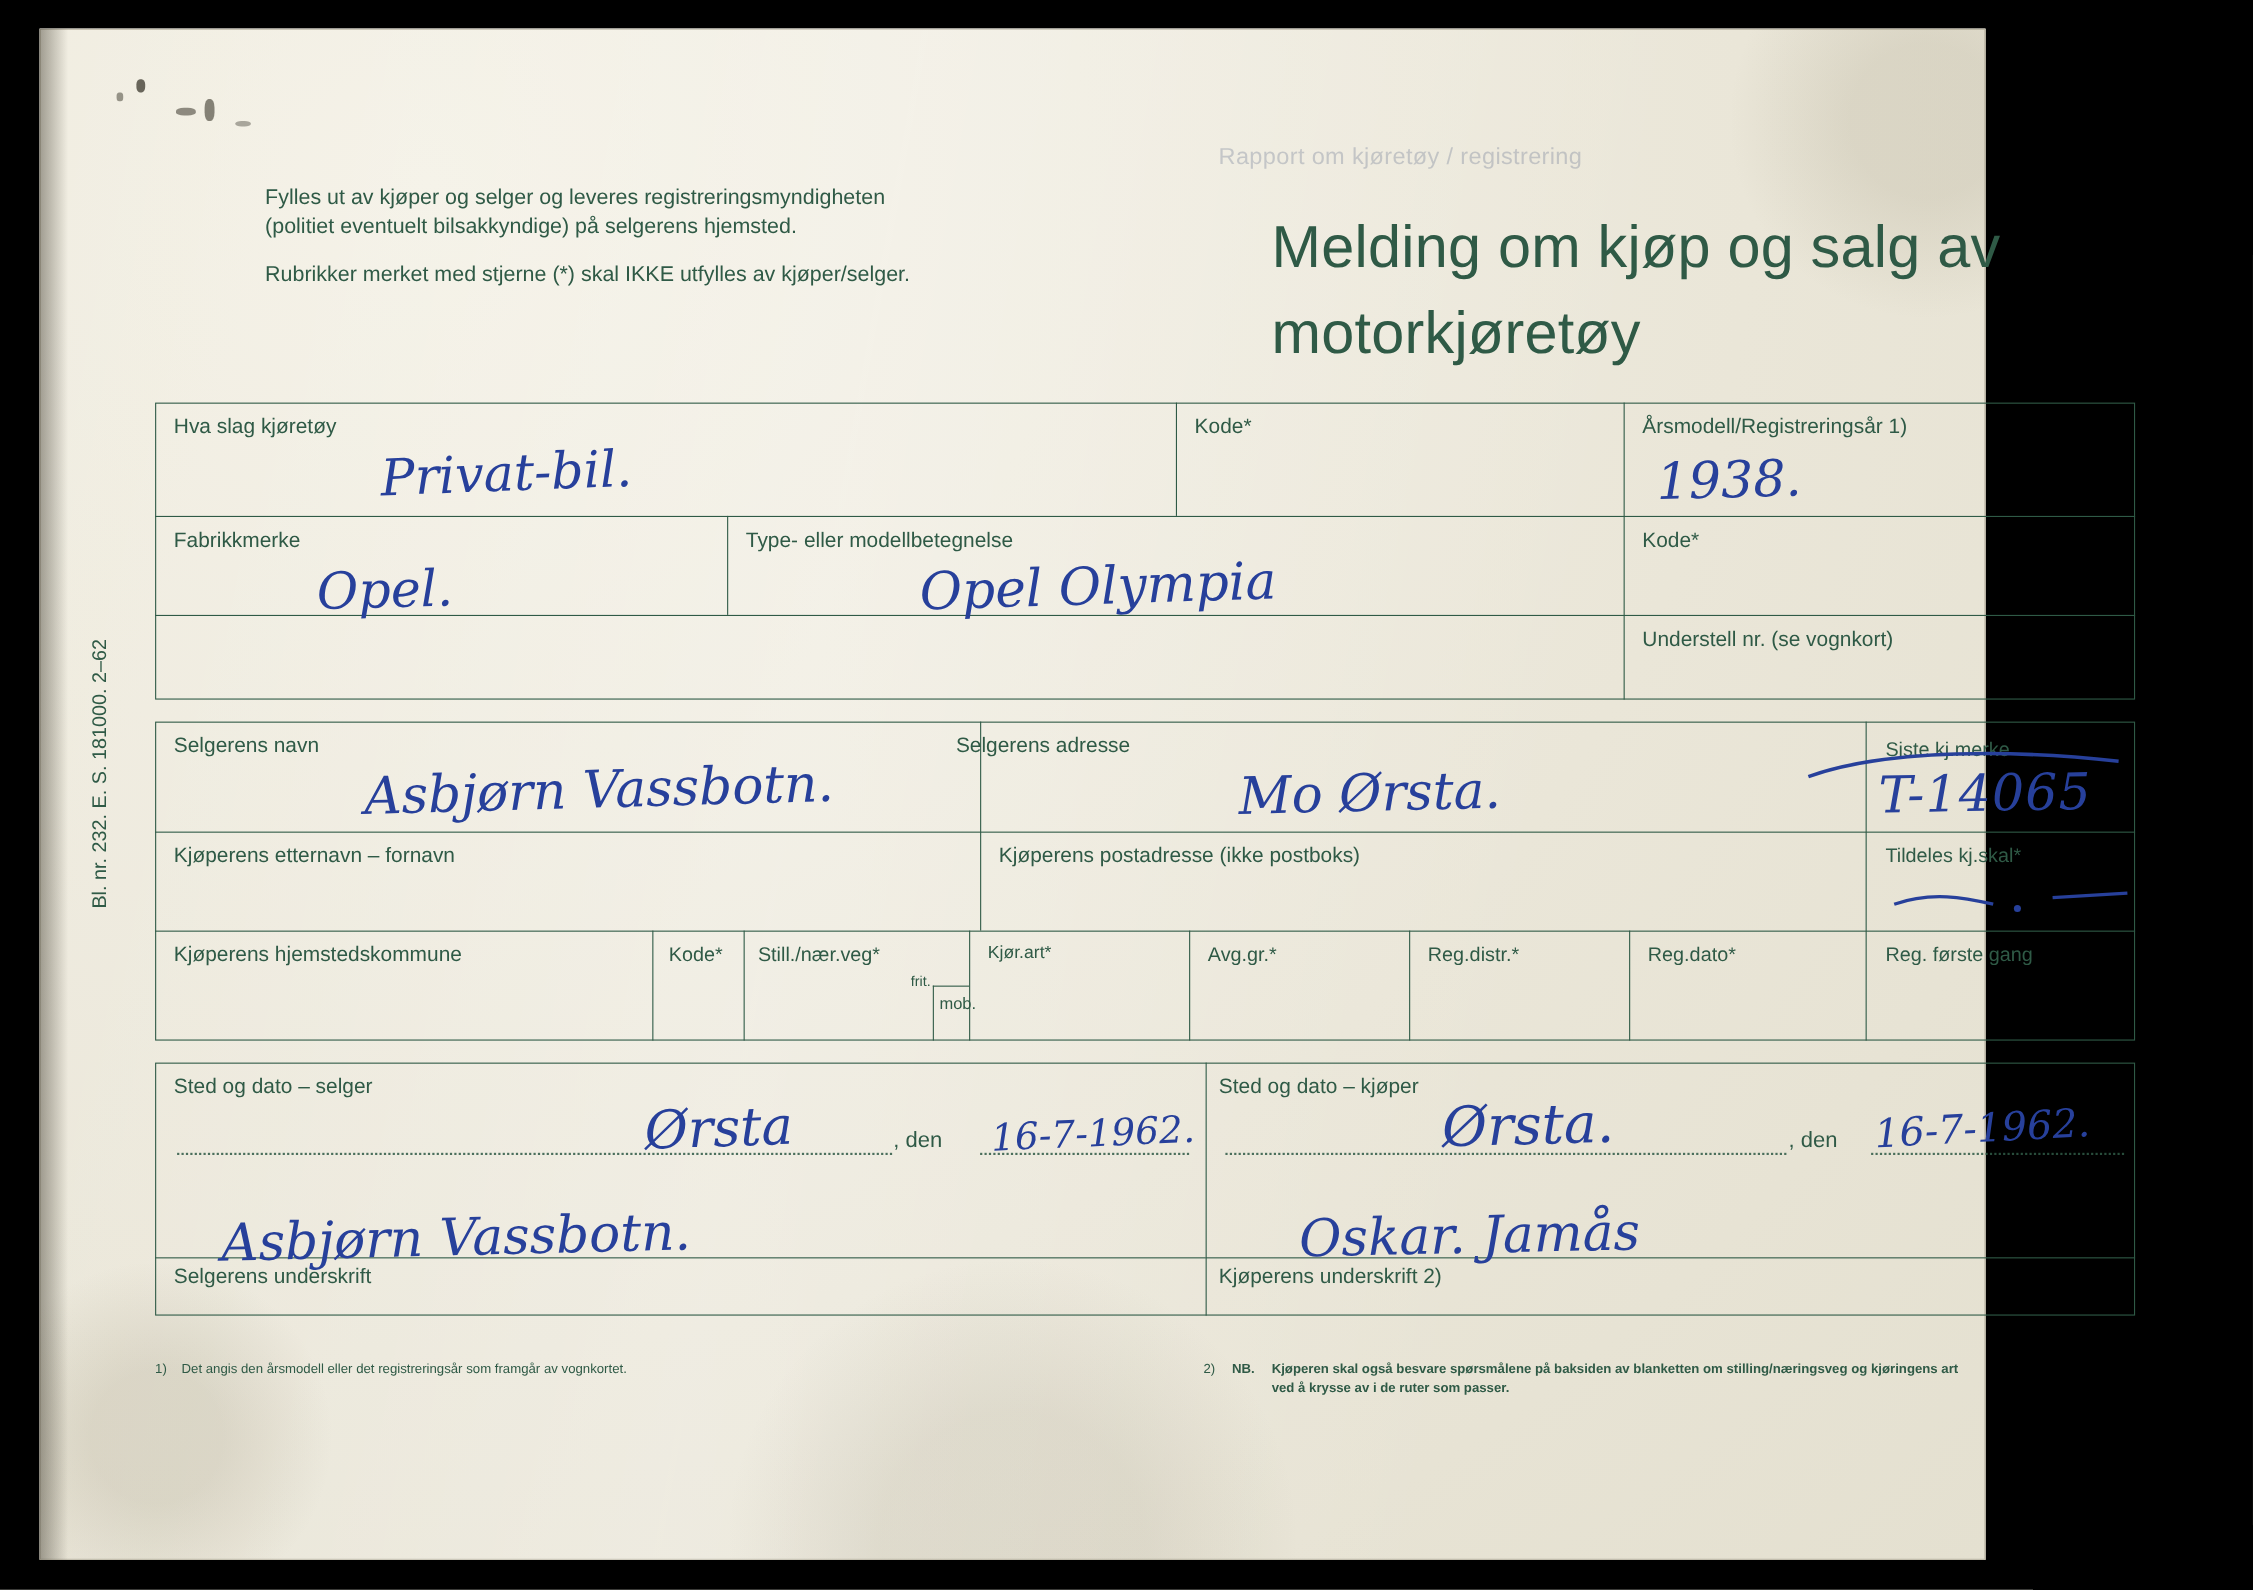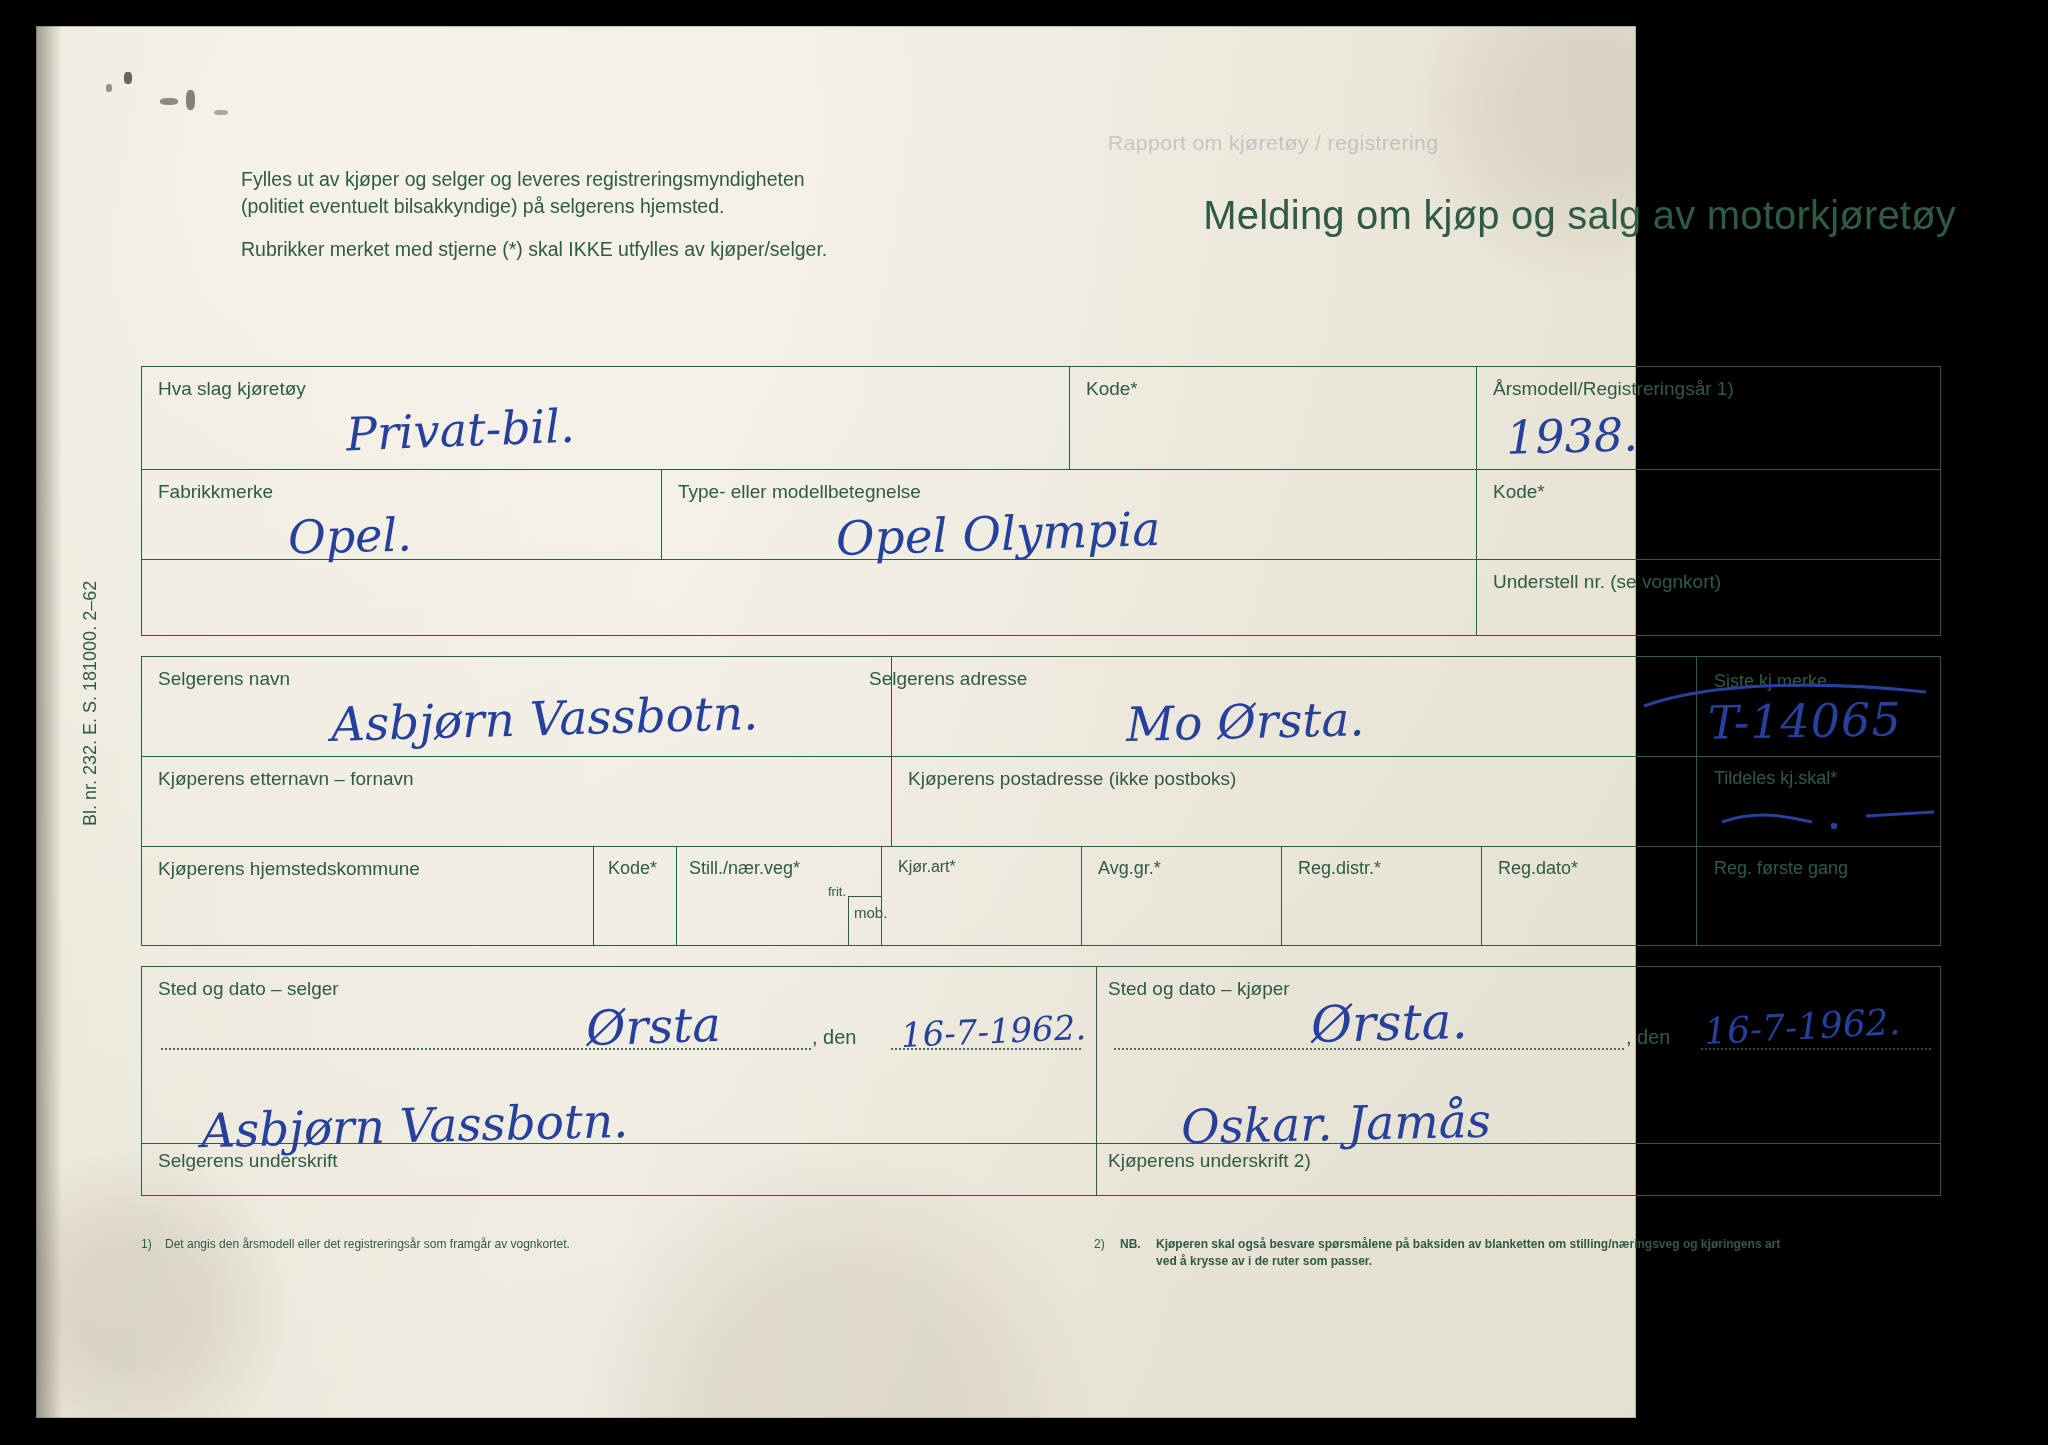--- a/index.html
+++ b/index.html
@@ -2,21 +2,21 @@
 <html lang="no"><head>
 <meta charset="utf-8">
 <style>
   html,body{margin:0;padding:0;background:#000;}
   body{width:2048px;height:1445px;overflow:hidden;font-family:"Liberation Sans",sans-serif;}
 
   
   #page{
     position:absolute;
     left:36px; top:26px;
-    width:1600px; height:1392px;
+    width:1769px; height:1392px;
     background:#efece0;
     background-image:
       radial-gradient(ellipse at 20% 10%, #f4f1e6 0%, #eae6d8 60%, #e4e0d0 100%);
     box-shadow:0 0 0 1px #b9b4a2 inset;
   }
   
   #page:before{
     content:"";position:absolute;inset:0;
     background:
       radial-gradient(circle at 6% 92%, rgba(150,142,115,.20) 0 60px, rgba(0,0,0,0) 160px),
@@ -33,21 +33,21 @@
   }
 
   
   #hdr-left{
     position:absolute;left:205px;top:140px;width:600px;
     font-size:19.5px;line-height:1.38;color:#2f5a46;
   }
   #hdr-left p{margin:0 0 16px 0;}
   #hdr-title{
     position:absolute;left:1120px;top:160px;width:800px;
-    font-size:40px;line-height:1.45;color:#2f5a46;letter-spacing:.2px;text-align:right;
+    font-size:54px;line-height:1.45;color:#2f5a46;letter-spacing:.2px;
   }
   
   #ghost{
     position:absolute;left:1080px;top:105px;width:820px;
     font-size:21px;color:rgba(95,110,140,.30);letter-spacing:.3px;
     transform:scaleX(1.02);
   }
   #ghost2{
     position:absolute;left:960px;top:300px;width:600px;
     font-size:17px;color:rgba(110,120,145,.22);line-height:2.0;

